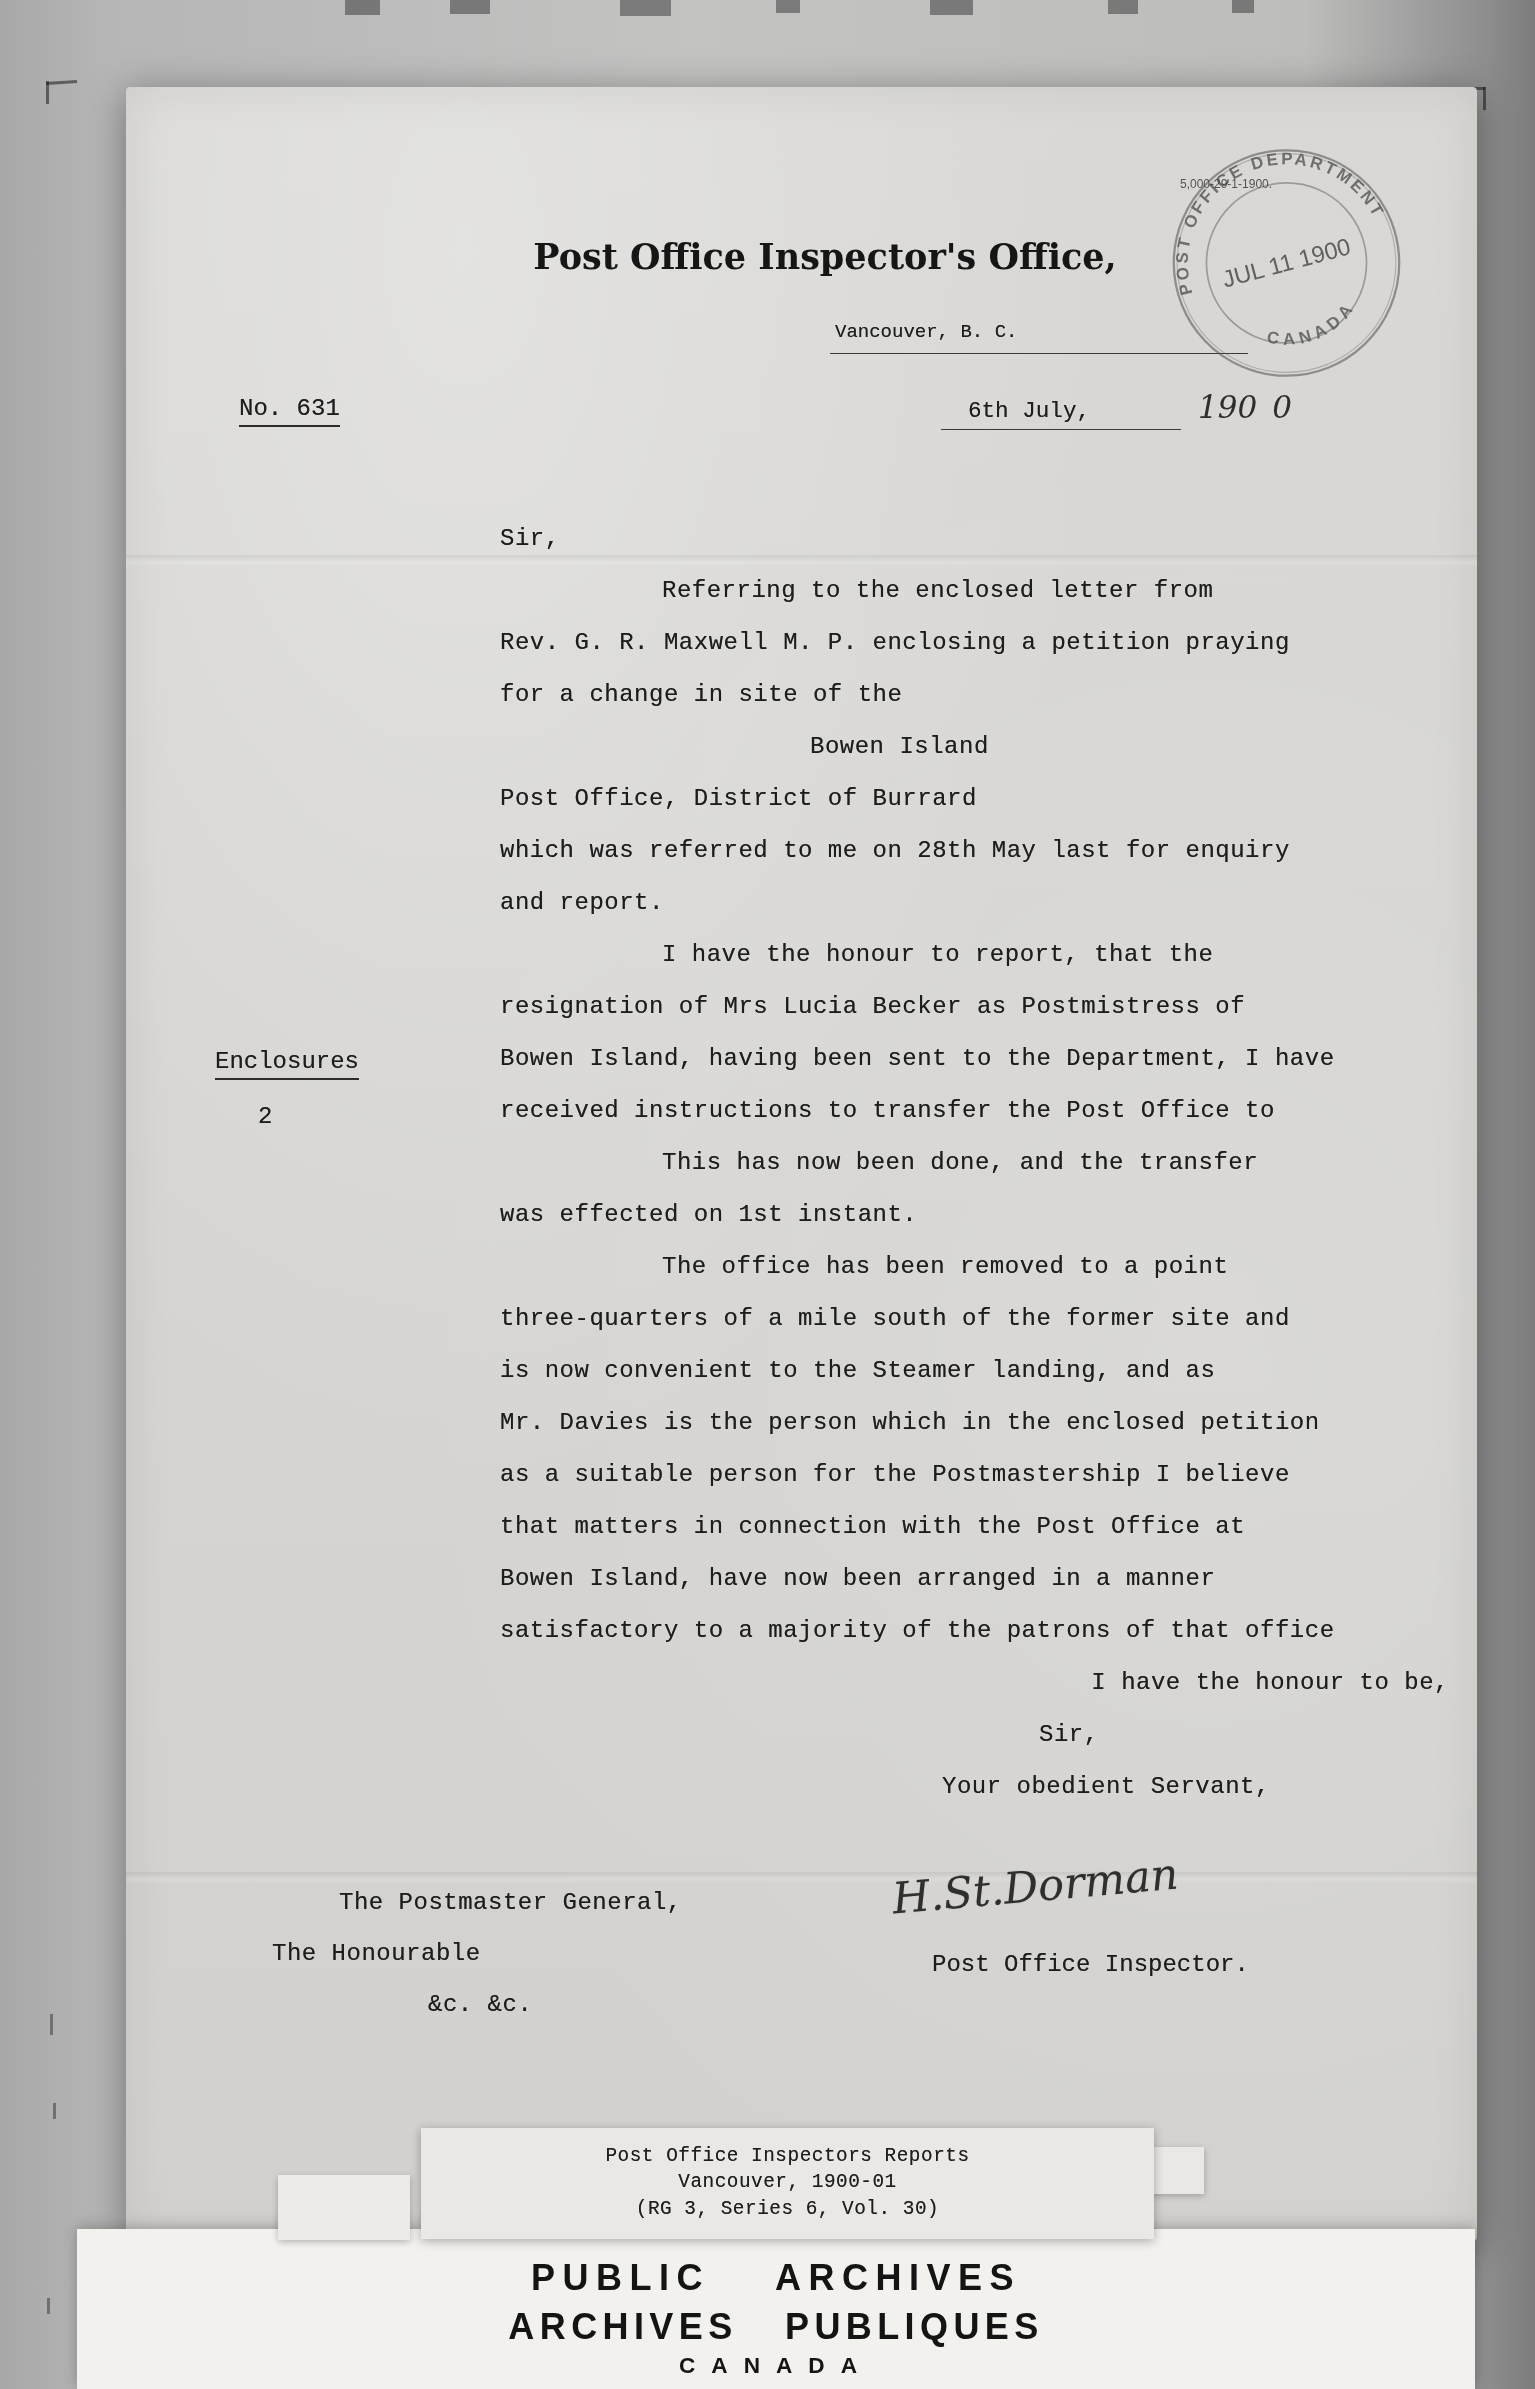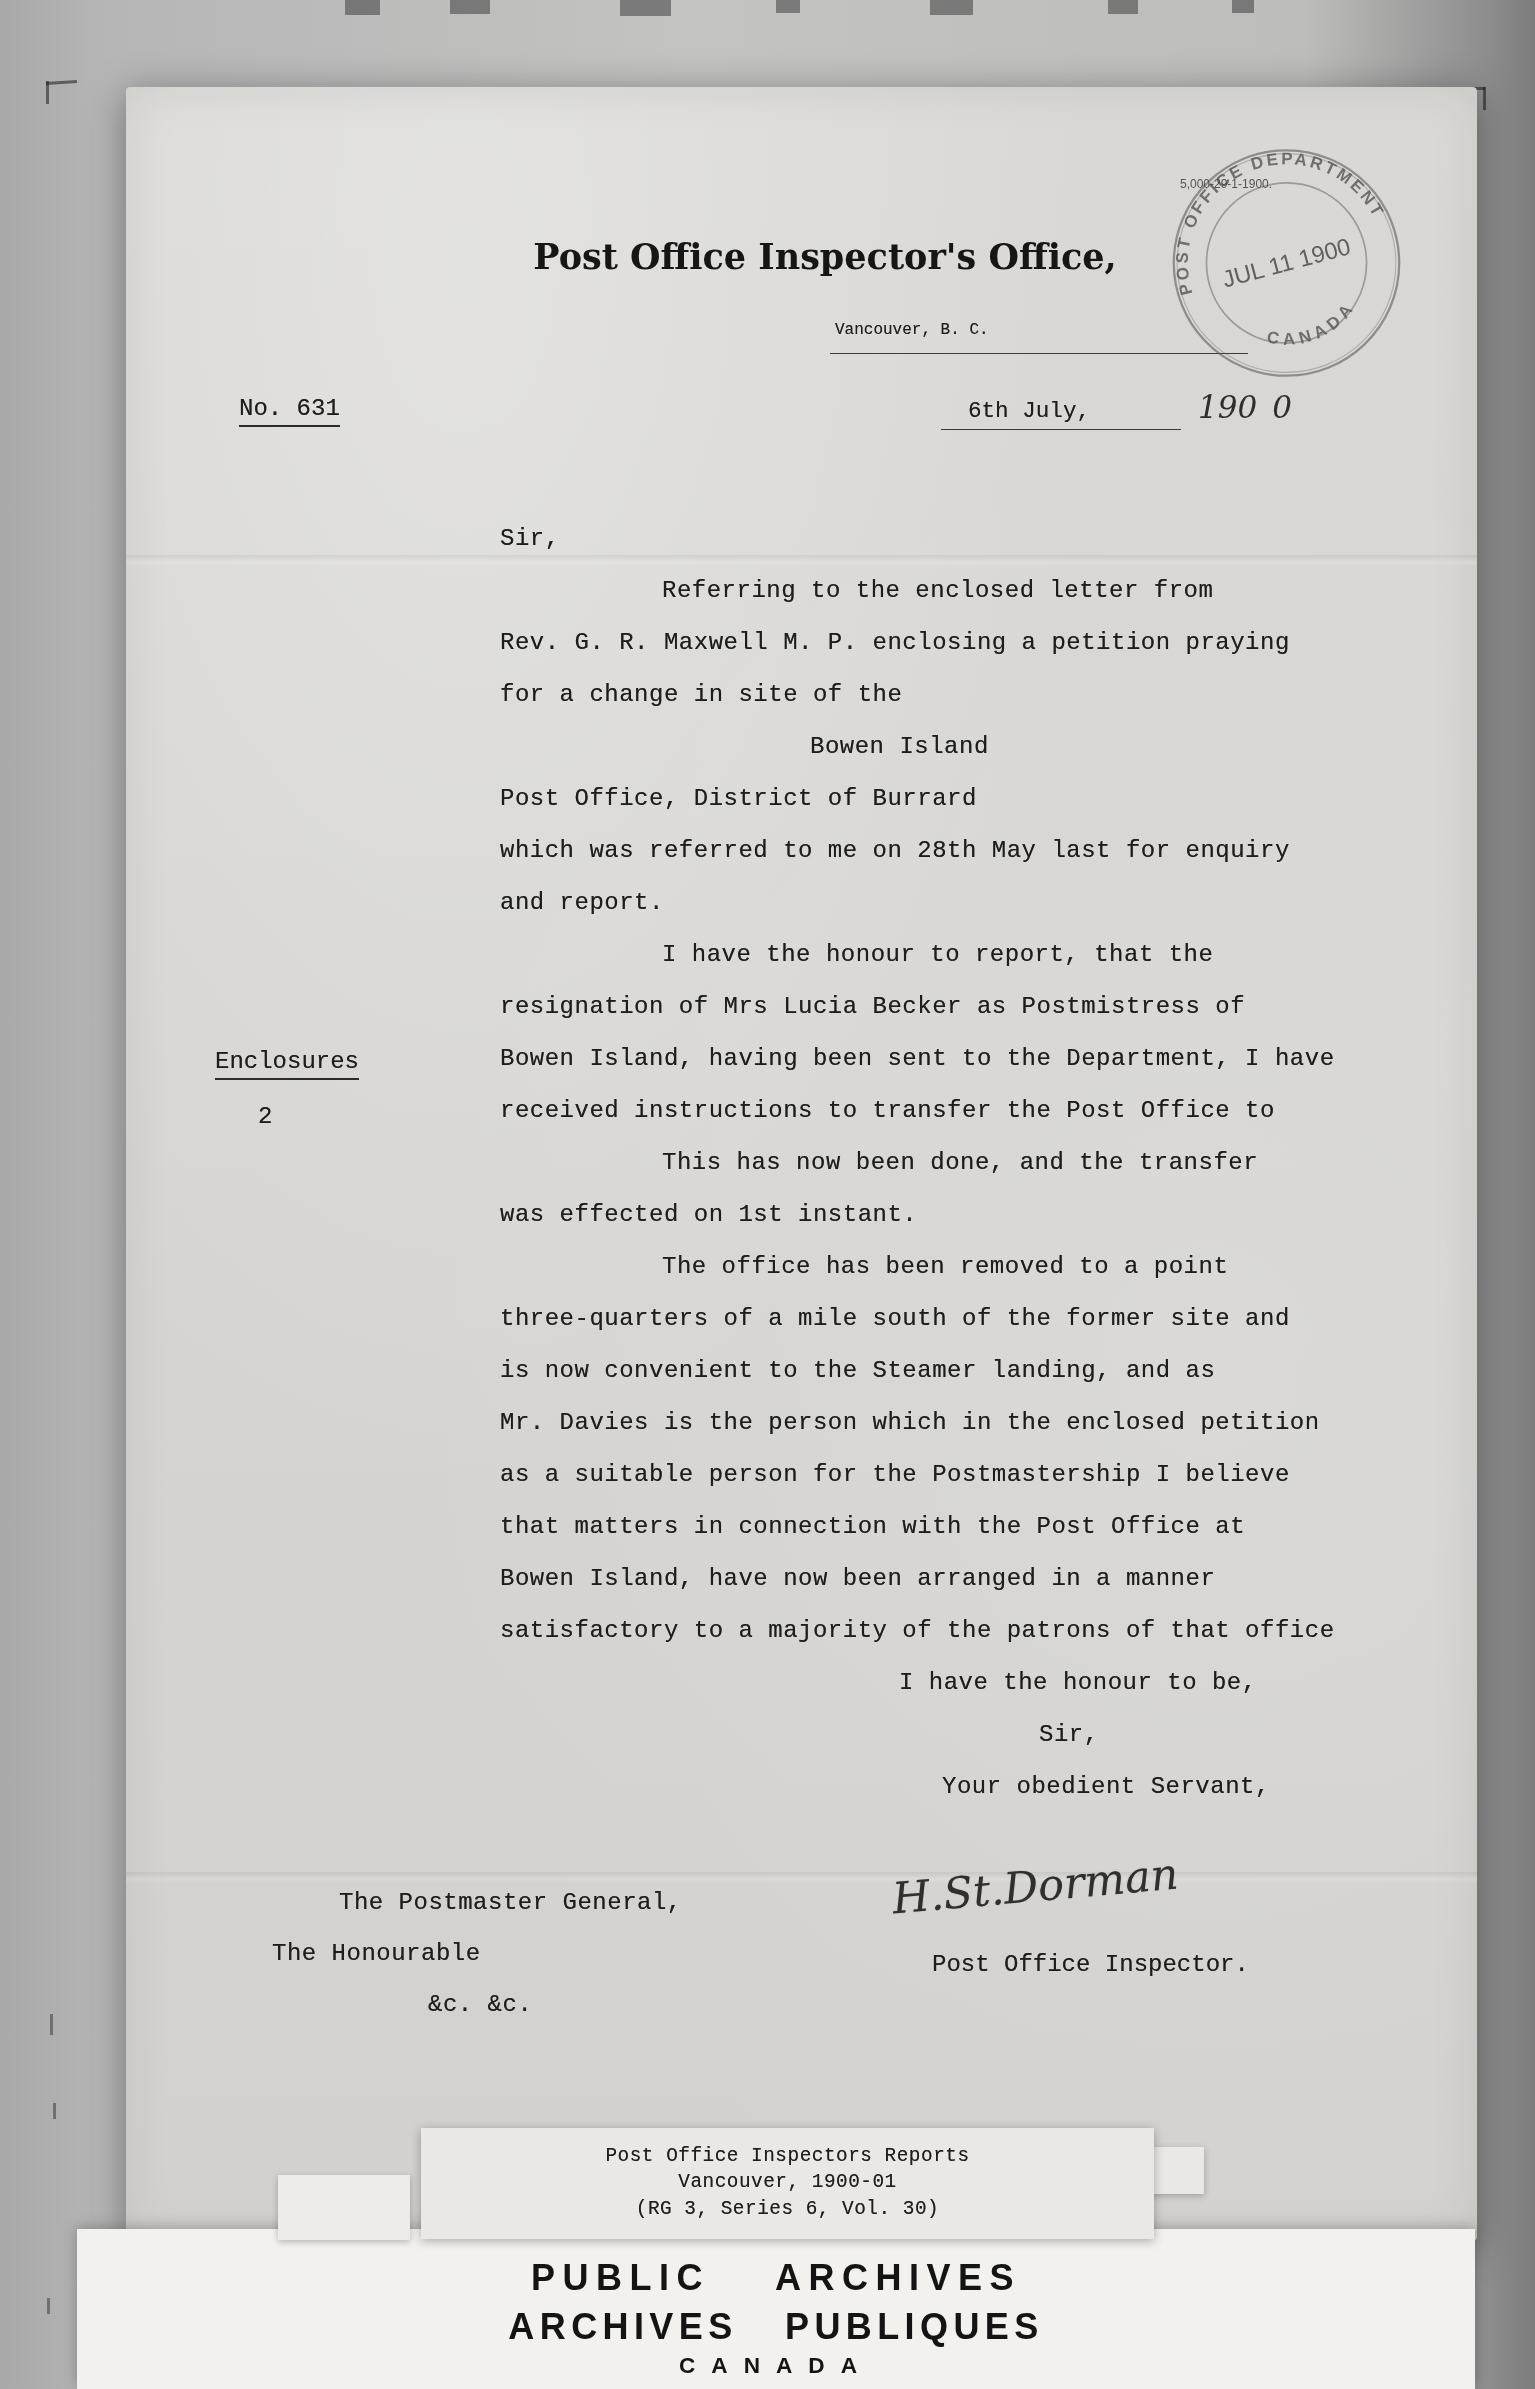--- a/index.html
+++ b/index.html
@@ -24,38 +24,38 @@
   .crease{position:absolute;left:0;width:100%;height:12px;
     background:linear-gradient(to bottom, rgba(0,0,0,.06), rgba(255,255,255,.14) 60%, transparent);}
   
   #office-title{
     position:absolute;left:825px;top:236px;transform:translateX(-50%);
     font-family:"DejaVu Serif",serif;font-weight:bold;font-size:35px;color:#161616;
     white-space:nowrap;letter-spacing:0px;z-index:3;
   }
   .typed{font-family:"Liberation Mono",monospace;color:#1d1d1d;white-space:nowrap;
     text-shadow:0 0 0.5px rgba(0,0,0,.5);}
-  #place{position:absolute;left:835px;top:321px;font-size:16px;z-index:3;}
+  #place{position:absolute;left:835px;top:321px;font-size:19px;z-index:3;}
   #place-rule{position:absolute;left:830px;top:353px;width:418px;height:0;border-bottom:1.6px solid #3a3a3a;z-index:2;}
   #doc-number{position:absolute;left:239px;top:395px;font-size:24px;border-bottom:2.2px solid #2c2c2c;padding-bottom:3.2px;z-index:3;}
   #date{position:absolute;left:968px;top:398px;font-size:22.6px;z-index:3;}
   #date-rule{position:absolute;left:941px;top:429px;width:240px;height:0;border-bottom:1.6px solid #3a3a3a;z-index:2;}
   .hand{font-family:"DejaVu Serif",serif;font-style:italic;color:#2e2e2e;}
   #year{position:absolute;left:1198px;top:389px;font-size:31px;z-index:3;white-space:nowrap;}
   #year .blank{margin-left:15px;}
   
   #form-code{position:absolute;left:1180px;top:177px;font-size:12px;color:#3c3c3c;opacity:.85;z-index:4;
     font-family:"Liberation Sans",sans-serif;text-align:center;}
   #stamp{position:absolute;left:1160px;top:139px;width:253px;height:248px;transform:rotate(-22deg);z-index:3;opacity:.9;}
   
   #letter-body{position:absolute;left:500px;top:513px;width:949px;z-index:3;}
   .bl{height:52px;line-height:52px;font-size:24px;letter-spacing:0.5px;}
   .p-ind{padding-left:162px;}
   .bowen{padding-left:310px;}
-  .c1{padding-left:399px;}
+  .c1{padding-left:399px;text-align:right;}
   .c2{padding-left:539px;}
   .c3{padding-left:442px;}
   
   #enclosures-label{position:absolute;left:215px;top:1048px;font-size:24px;border-bottom:2.2px solid #2c2c2c;padding-bottom:3.2px;z-index:3;}
   #enclosures-count{position:absolute;left:258px;top:1103px;font-size:24px;z-index:3;}
   
   #addressee{position:absolute;left:272px;top:1877px;z-index:3;}
   #addressee .bl{height:51px;line-height:51px;}
   .a2{padding-left:67px;}
   .a3{padding-left:156px;}

